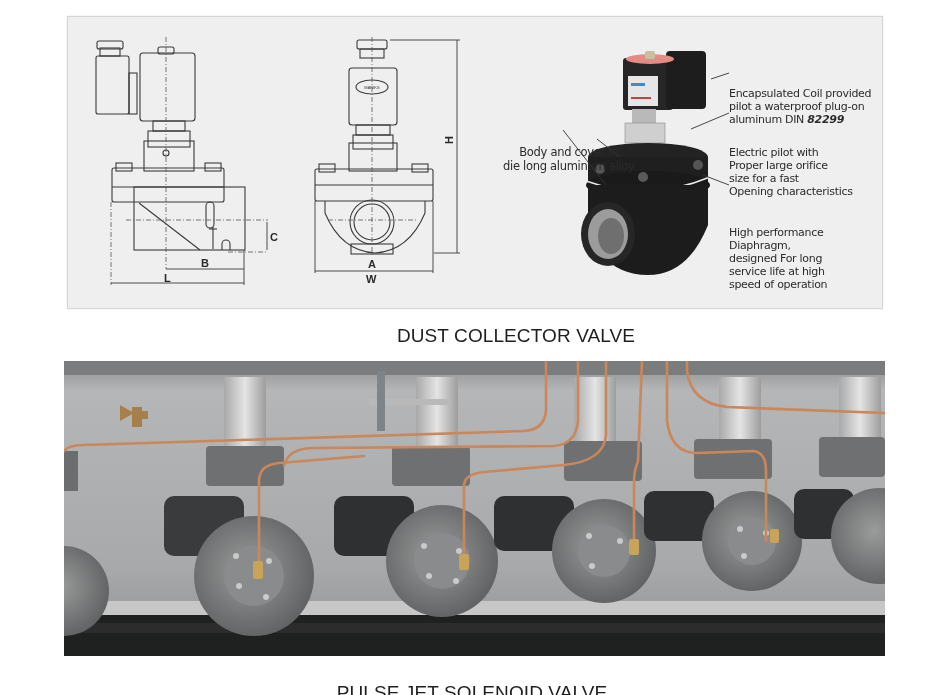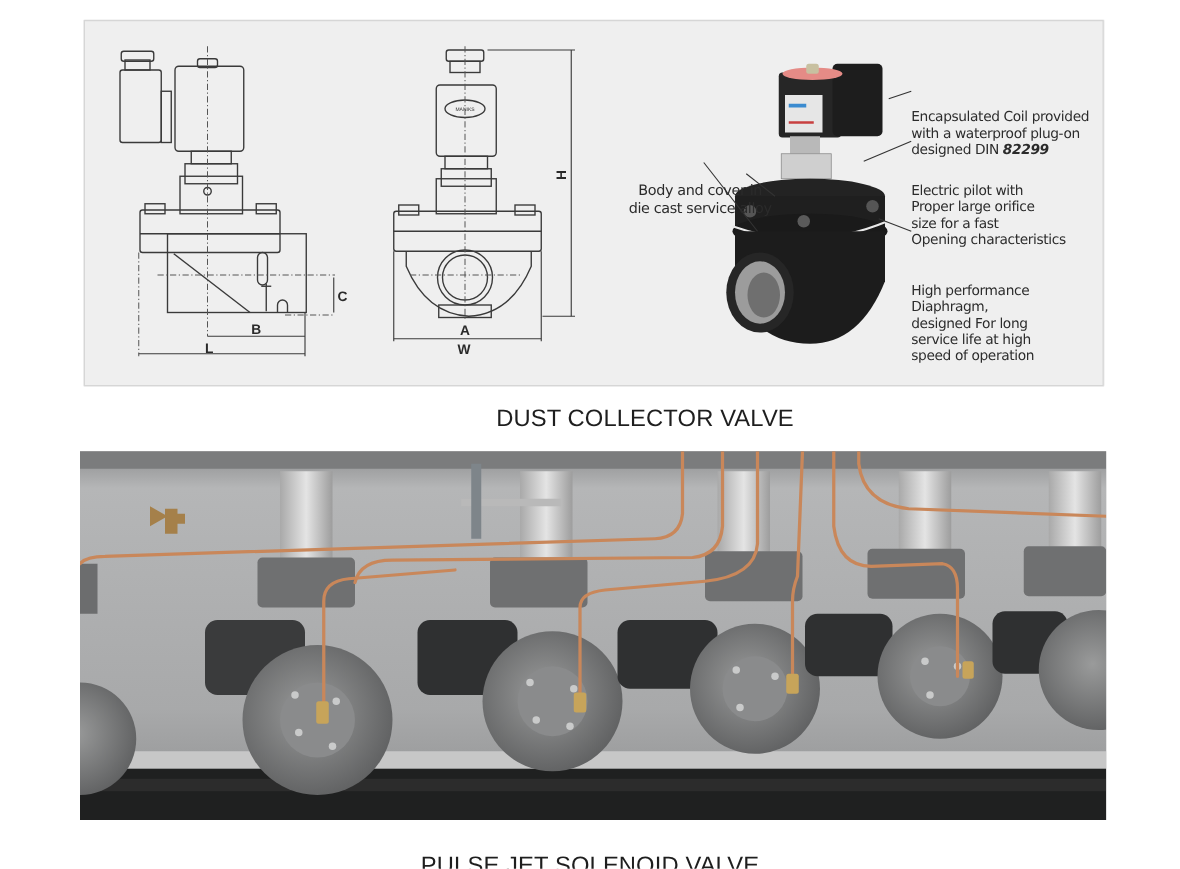--- a/index.html
+++ b/index.html
@@ -123,26 +123,26 @@
       <line x1="643" y1="62" x2="661" y2="56"></line>
       <line x1="623" y1="112" x2="661" y2="96"></line>
       <line x1="635" y1="158" x2="661" y2="168"></line>
       <line x1="495" y1="113" x2="538" y2="168"></line>
       <line x1="529" y1="122" x2="552" y2="140"></line>
     </g>
   </svg>
 
   <div class="callout" style="left:435px;top:94px;font-size:11.5px;line-height:14px;text-align:center;">
     <div>Body and cover in</div>
-    <div>die cast service alloy</div>
+    <div>die long aluminum alloy</div>
   </div>
   <div class="callout" style="left:661px;top:36px;">
     <div>Encapsulated Coil provided</div>
-    <div>with a waterproof plug-on</div>
-    <div><span>designed DIN </span><b>82299</b></div>
+    <div>pilot a waterproof plug-on</div>
+    <div><span>aluminum DIN </span><b>82299</b></div>
   </div>
   <div class="callout" style="left:661px;top:175px;">
     <div>High performance</div>
     <div>Diaphragm,</div>
     <div>designed For long</div>
     <div>service life at high</div>
     <div>speed of operation</div>
   </div>
   <div class="callout" style="left:661px;top:95px;">
     <div>Electric pilot with</div>

